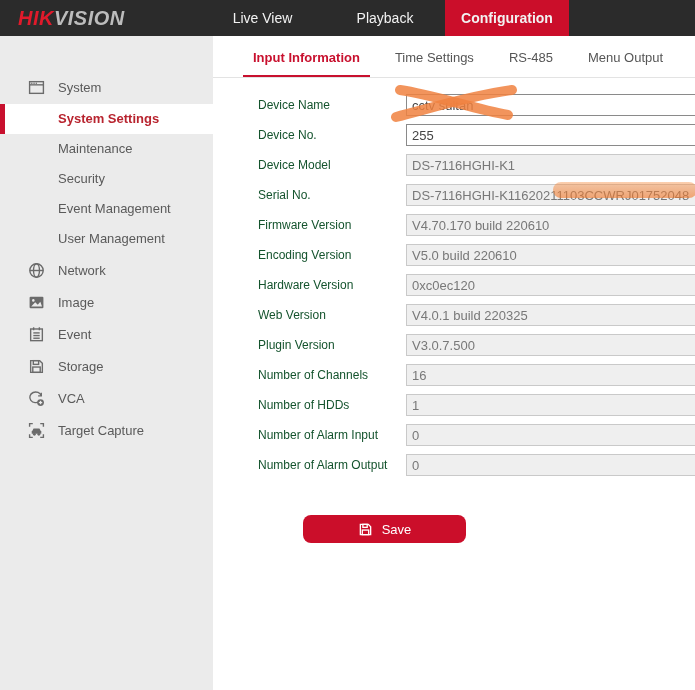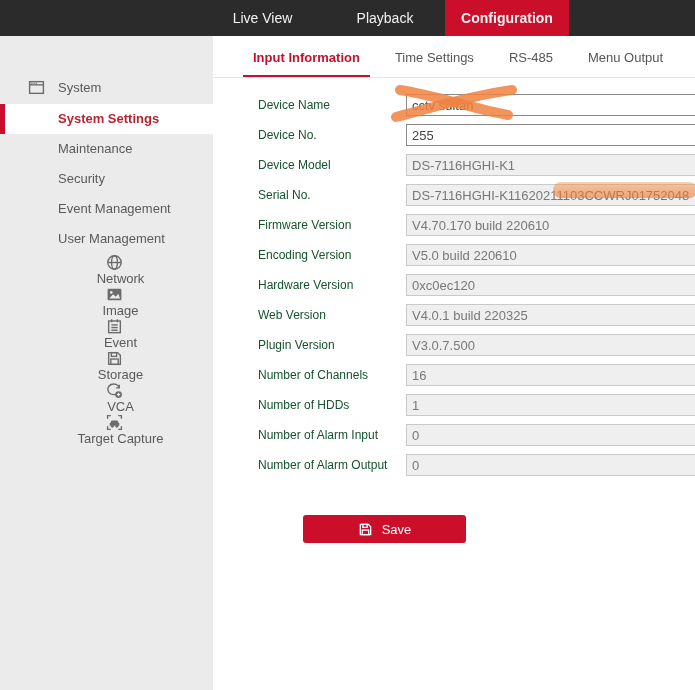--- a/index.html
+++ b/index.html
@@ -15,21 +15,21 @@
   .topnav .nav-item { height: 36px; line-height: 36px; text-align: center; color: #f2f2f2; font-size: 14px; cursor: pointer; }
   .topnav .nav-item.nv0 { width: 125px; }
   .topnav .nav-item.nv1 { width: 120px; }
   .topnav .nav-item.nv2 { width: 124px; background: #cb0e2a; font-weight: bold; }
 
   
   .sidebar { position: absolute; top: 36px; left: 0; width: 213px; height: 654px; background: #ebebeb; padding-top: 34px; }
   .side-row { display: flex; align-items: center; padding-left: 28px; color: #5a5a5a; font-size: 13px; cursor: pointer; }
   .side-row .sicon { width: 17px; height: 17px; margin-right: 13px; display: inline-flex; }
   .side-row.group-header { height: 34px; }
-  .side-row.section { height: 32px; flex-direction: column; }
+  .side-row.section { height: 32px; }
   .side-sub { height: 30px; line-height: 30px; padding-left: 58px; color: #5a5a5a; font-size: 13px; cursor: pointer; }
   .side-sub.active { background: #ffffff; border-left: 5px solid #c8102e; padding-left: 53px; color: #b8242f; font-weight: bold; }
   .sicon svg { width: 17px; height: 17px; }
   .sicon .st { fill: none; stroke: #6b6b6b; stroke-width: 1.3; }
   .sicon .fl { fill: #6b6b6b; }
 
   
   .content { position: absolute; top: 36px; left: 213px; width: 482px; height: 654px; background: #fff; }
   .tabs { display: flex; height: 42px; border-bottom: 1px solid #e3e3e3; padding-left: 30px; align-items: flex-end; }
   .tab { font-size: 13px; color: #565656; padding: 0 10px 12px 10px; margin-right: 15px; cursor: pointer; white-space: nowrap; }
@@ -40,28 +40,31 @@
   .frow label { width: 148px; flex: 0 0 148px; font-size: 12px; color: #14532d; }
   .frow input { flex: 1 1 auto; height: 22px; font-size: 13px; font-family: "Liberation Sans", sans-serif; padding: 1px 5px; margin-right: -2px; }
   .frow input.editable { border: 1px solid #8a8a8a; background: #fff; color: #444; }
   .frow input.readonly { border: 1px solid #c9c9c9; background: #efefef; color: #787878; }
 
   .scribble { position: absolute; left: 132px; top: -9px; width: 128px; height: 46px; z-index: 3; pointer-events: none; }
   .hl-marker { position: absolute; left: 295px; top: 2px; width: 144px; height: 16px; z-index: 3; border-radius: 8px;
                background: linear-gradient(180deg, rgba(246,148,76,.45), rgba(240,118,40,.62)); pointer-events: none; }
 
   .save-row { margin: 35px 0 0 45px; }
-  .save-btn { width: 163px; height: 28px; background: #cb0e2a; color: #fff; border: none; border-radius: 3px;
+  .save-btn { width: 163px; height: 28px; background: #cb0e2a; color: #fff; border: none; border-radius: 8px;
               font-size: 13px; font-family: "Liberation Sans", sans-serif; display: flex; align-items: center; justify-content: center; gap: 9px; cursor: pointer; }
   .save-btn svg { width: 15px; height: 15px; }
 </style>
 </head>
 <body>
 
 <div class="topbar">
+  <div class="logo">
+    <span class="hik">HIK</span><span class="vision">VISION</span>
+  </div>
   <div class="topnav">
     <div class="nav-item nv0">Live View</div>
     <div class="nav-item nv1">Playback</div>
     <div class="nav-item nv2">Configuration</div>
   </div>
 </div>
 
 <div class="sidebar">
 
   <div class="side-row group-header">

